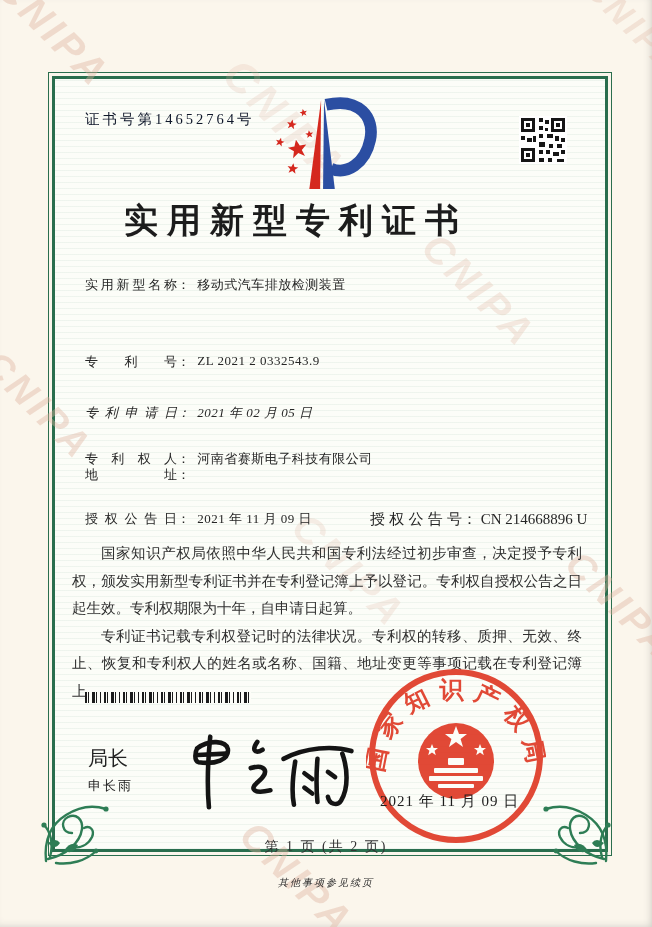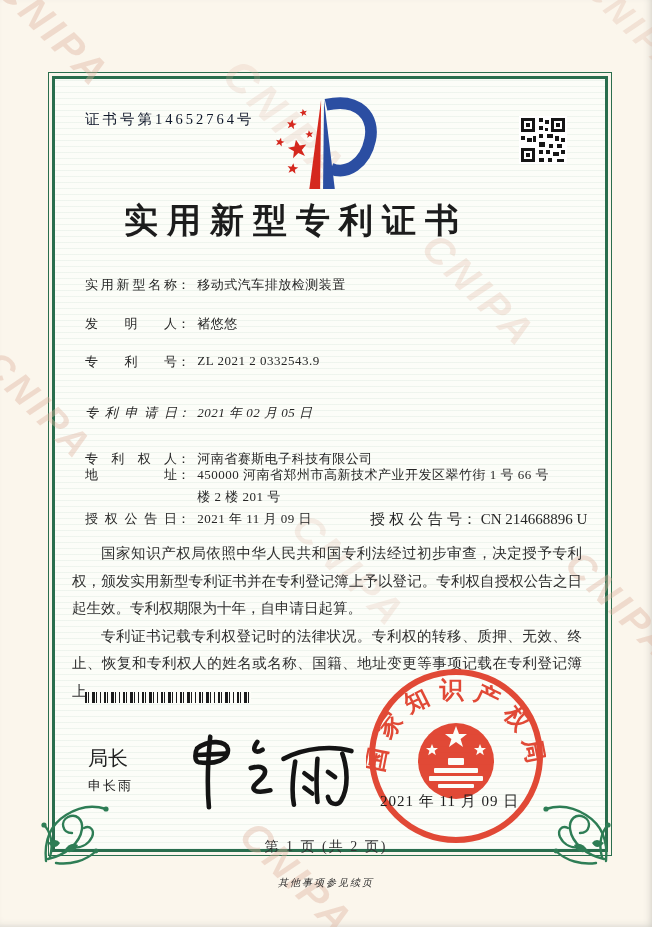--- a/index.html
+++ b/index.html
@@ -220,42 +220,34 @@
         <use href="#star" transform="translate(26,74) scale(0.55) rotate(8)"></use>
       </g>
     </svg>
 
     <div class="title">实用新型专利证书</div>
 
     <div class="field" style="top:276px;">
       <span class="lbl">实用新型名称</span><span class="colon">：</span>
       <span class="val">移动式汽车排放检测装置</span>
     </div>
-    <div class="field" style="top:315px;">
-      <span class="lbl">发明人</span><span class="colon">：</span>
-      <span class="val">褚悠悠</span>
-    </div>
     <div class="field" style="top:353px;">
       <span class="lbl">专利号</span><span class="colon">：</span>
       <span class="val">ZL 2021 2 0332543.9</span>
     </div>
     <div class="field" style="top:404px;font-style:italic;">
       <span class="lbl">专利申请日</span><span class="colon">：</span>
       <span class="val">2021 年 02 月 05 日</span>
     </div>
     <div class="field" style="top:430px;margin-top:20px;">
       <span class="lbl">专利权人</span><span class="colon">：</span>
       <span class="val">河南省赛斯电子科技有限公司</span>
     </div>
     <div class="field" style="top:466px;">
       <span class="lbl">地址</span><span class="colon">：</span>
-      <span class="val">
-        <span class="vline">450000 河南省郑州市高新技术产业开发区翠竹街 1 号 66 号</span>
-        <span class="vline">楼 2 楼 201 号</span>
-      </span>
     </div>
     <div class="field" style="top:510px;">
       <span class="lbl">授权公告日</span><span class="colon">：</span>
       <span class="val">2021 年 11 月 09 日</span>
     </div>
     <div class="pair2" style="top:510px;">
       <span class="lbl" style="display:inline-block;width:92px;text-align:justify;text-align-last:justify;">授权公告号</span><span class="colon">：</span>
       <span class="val">CN 214668896 U</span>
     </div>
 

